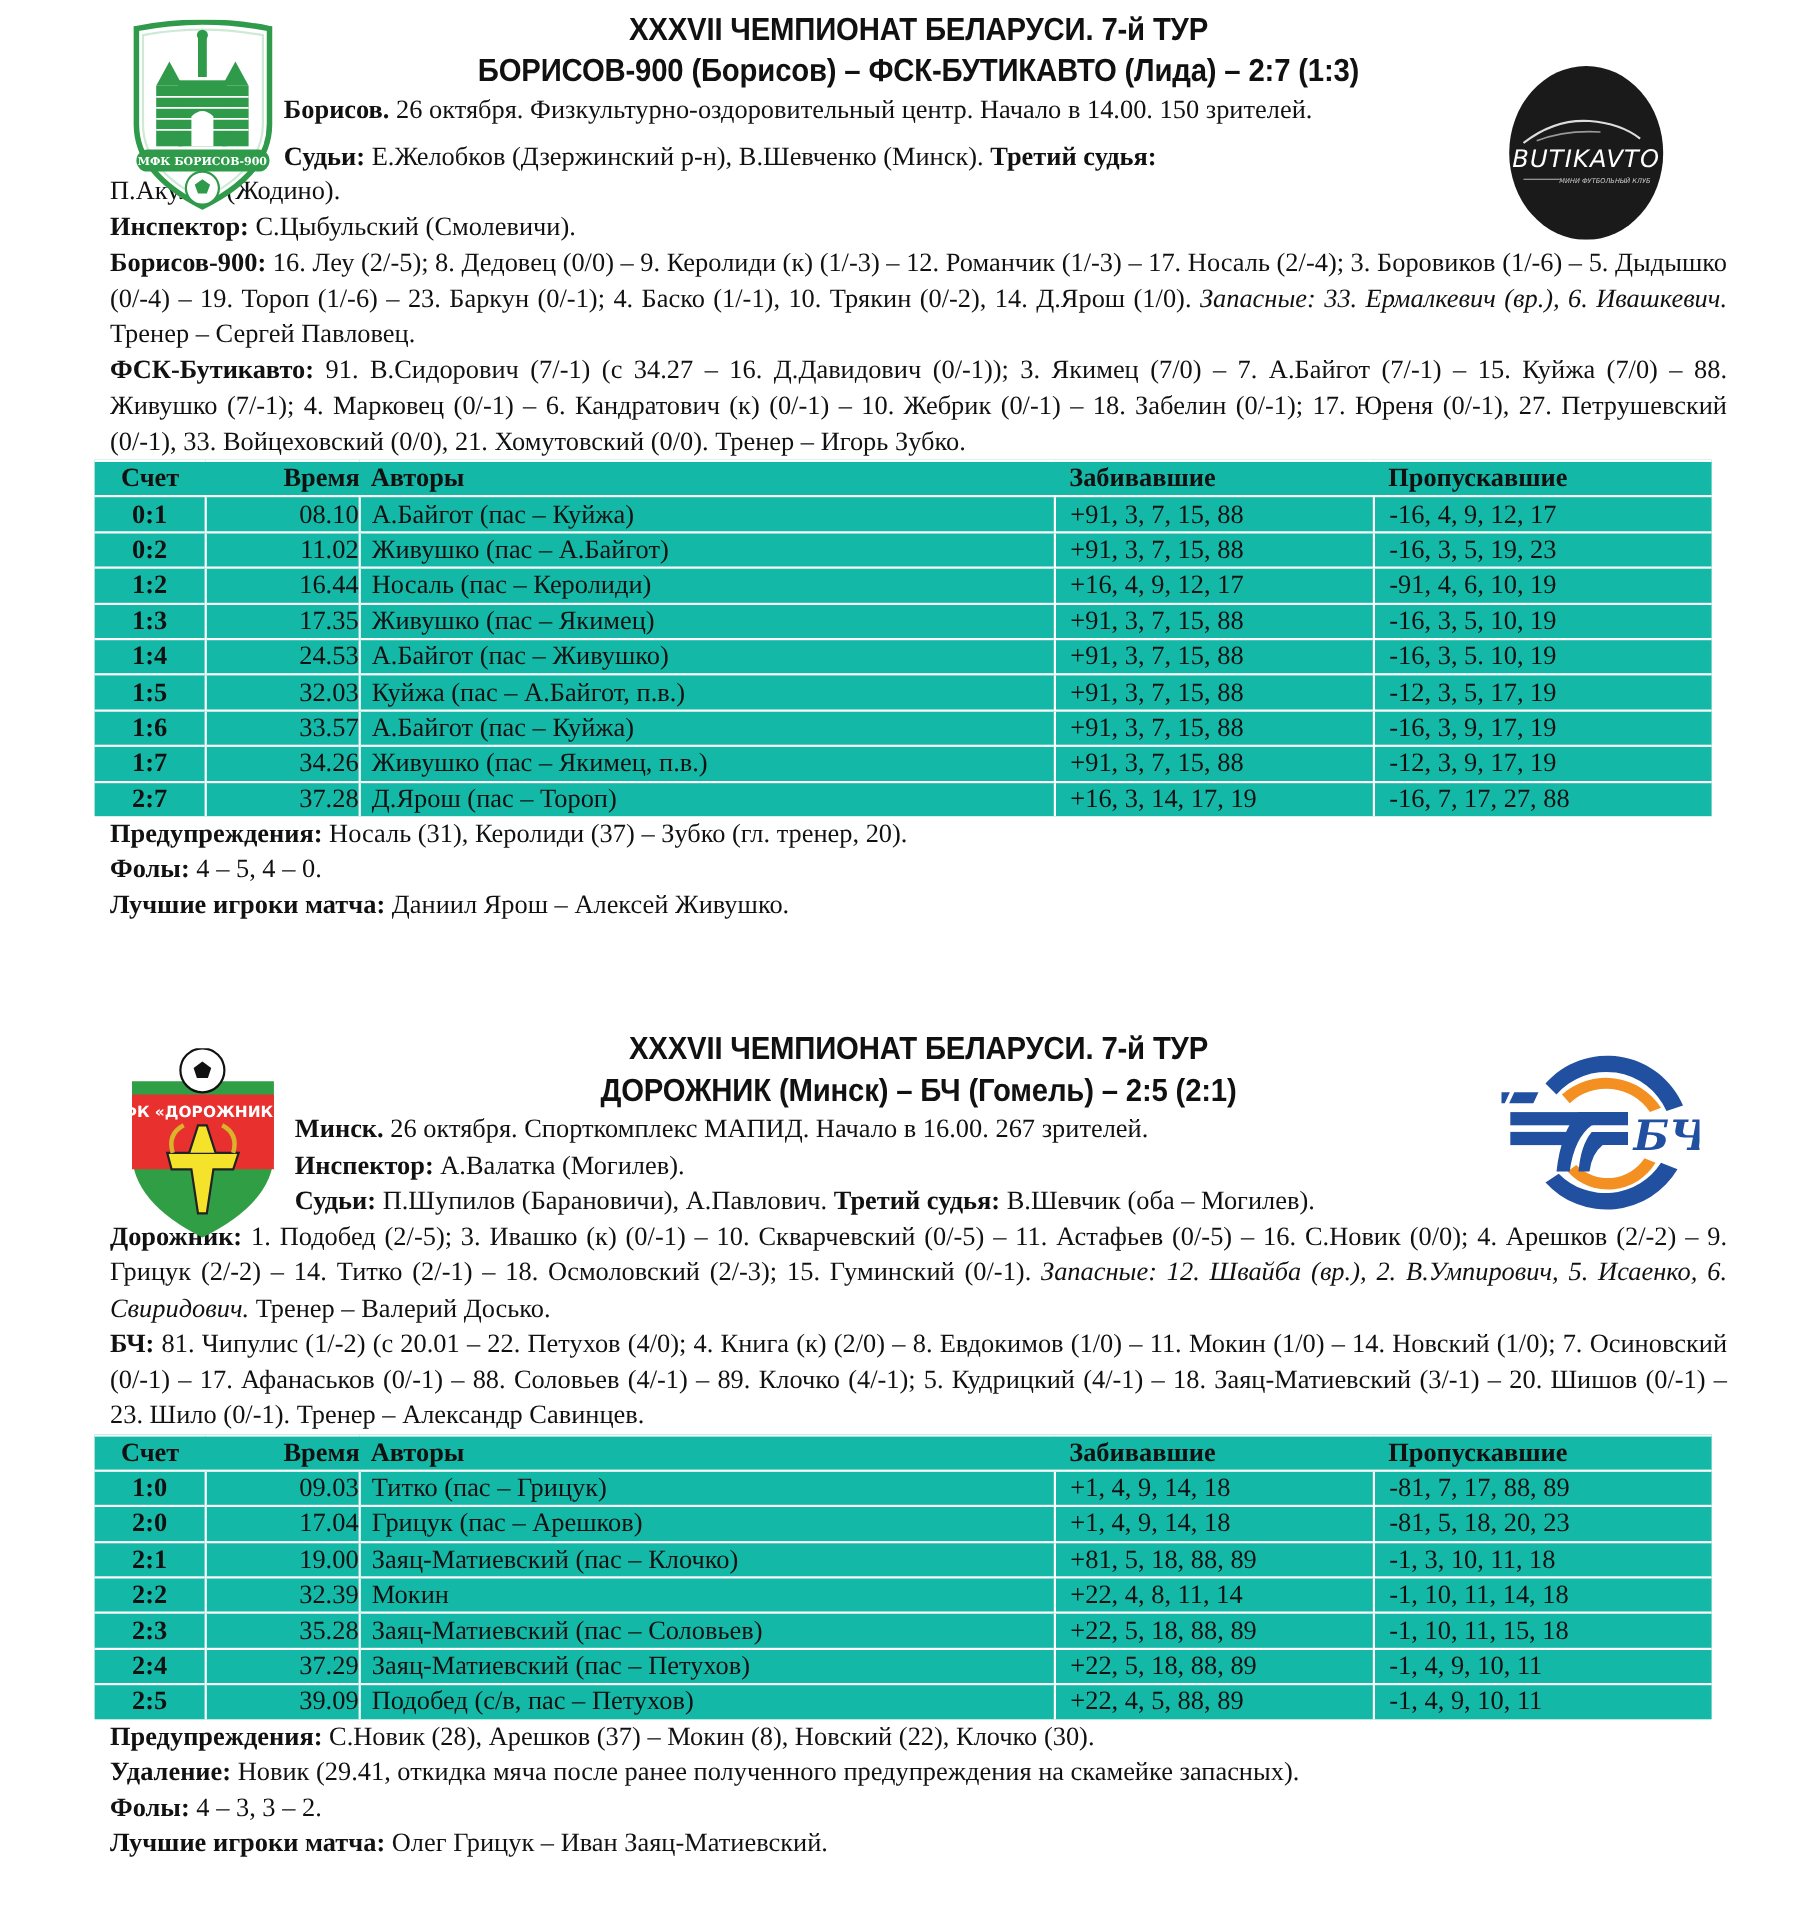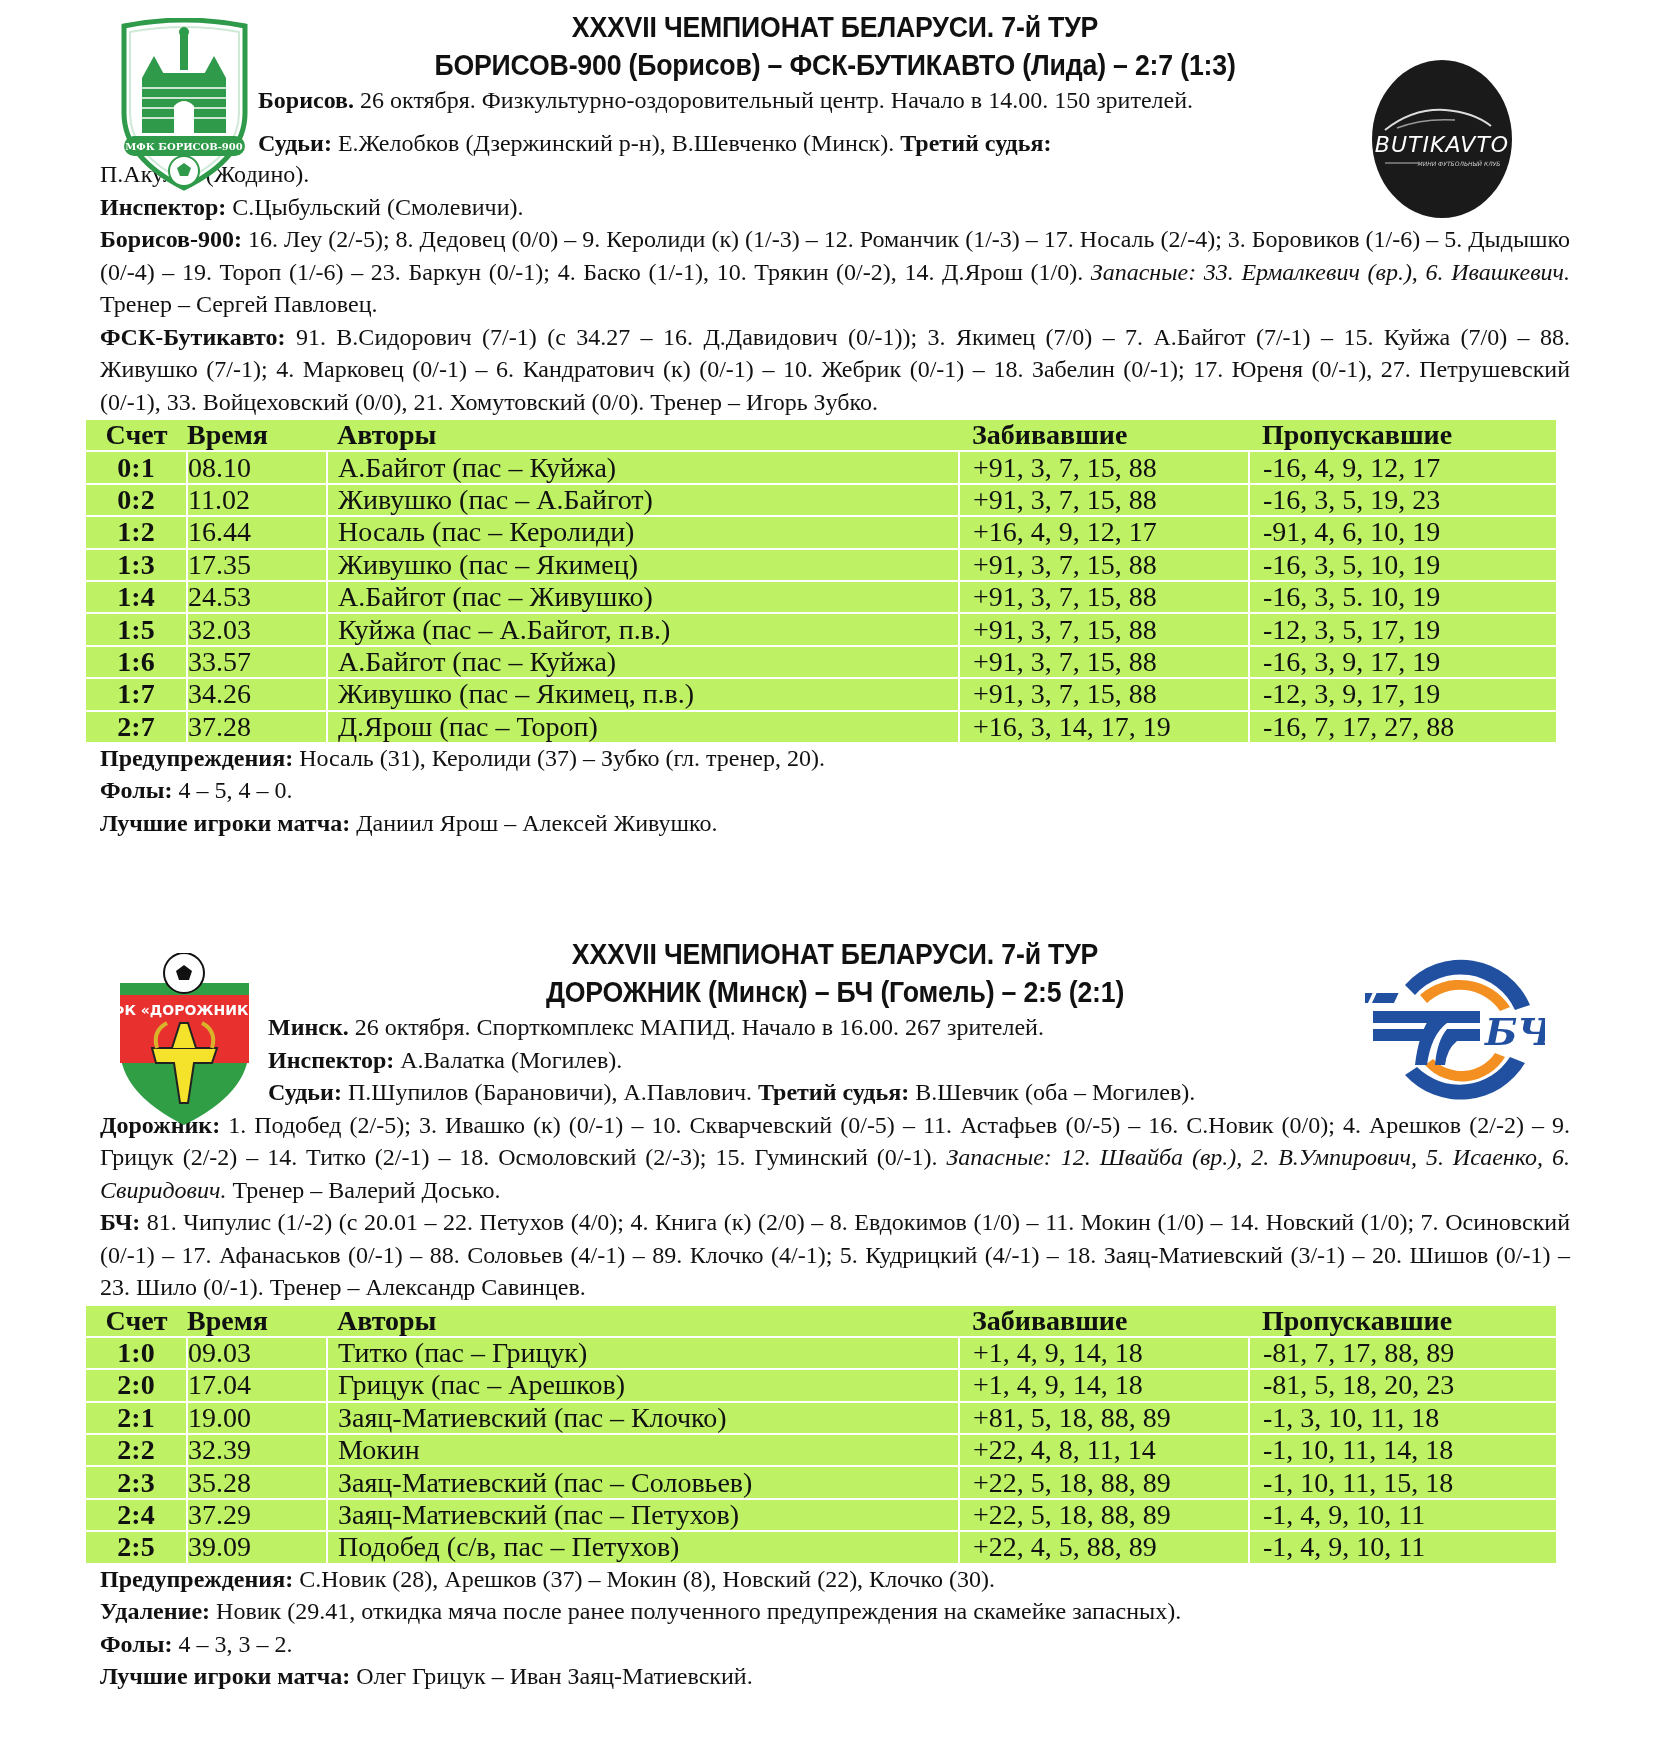--- a/index.html
+++ b/index.html
@@ -24,32 +24,32 @@
   .m2 .indent-block { margin-left: 168px; margin-right: 190px; }
   .logo-left { position: absolute; left: 12px; width: 145px; height: 175px; text-align: center; }
   .m1 .logo-left { top: 10px; }
   .m2 .logo-left { top: 18px; }
   .logo-right { position: absolute; font-style: italic; }
   .m1 .logo-right { left: 1263px; top: 52px; width: 158px; height: 158px; }
   .m2 .logo-right { left: 1265px; top: 10px; width: 180px; height: 170px; text-align: center; }
 
   table.goals {
     border-collapse: collapse; width: 1470px; margin-left: -14px;
-    background: #bef264; font-size: 28px;
+    background: #14b8a6; font-size: 24px;
   }
   table.goals td, table.goals th {
     border-top: 2px solid #ffffff; padding: 0 0 0 10px; height: 30.4px; line-height: 30px;
     text-align: left; white-space: nowrap;
   }
   table.goals th { font-weight: bold; }
   table.goals td + td, table.goals th + th { border-left: 2px solid #fff; }
   table.goals th { border-left: none !important; }
   table.goals .c-score { width: 100px; text-align: center; padding: 0; font-weight: bold; }
   table.goals th.c-score { font-weight: bold; }
-  table.goals .c-time { width: 138px; text-align: left; padding: 0; }
+  table.goals .c-time { width: 138px; text-align: right; padding: 0; }
   table.goals .c-auth { width: 620px; }
   table.goals .c-for { width: 275px; padding-left: 13px; }
   table.goals .c-against { padding-left: 13px; }
   .italic { font-style: italic; }
 </style>
 </head>
 <body>
 
 <div class="page">
 

